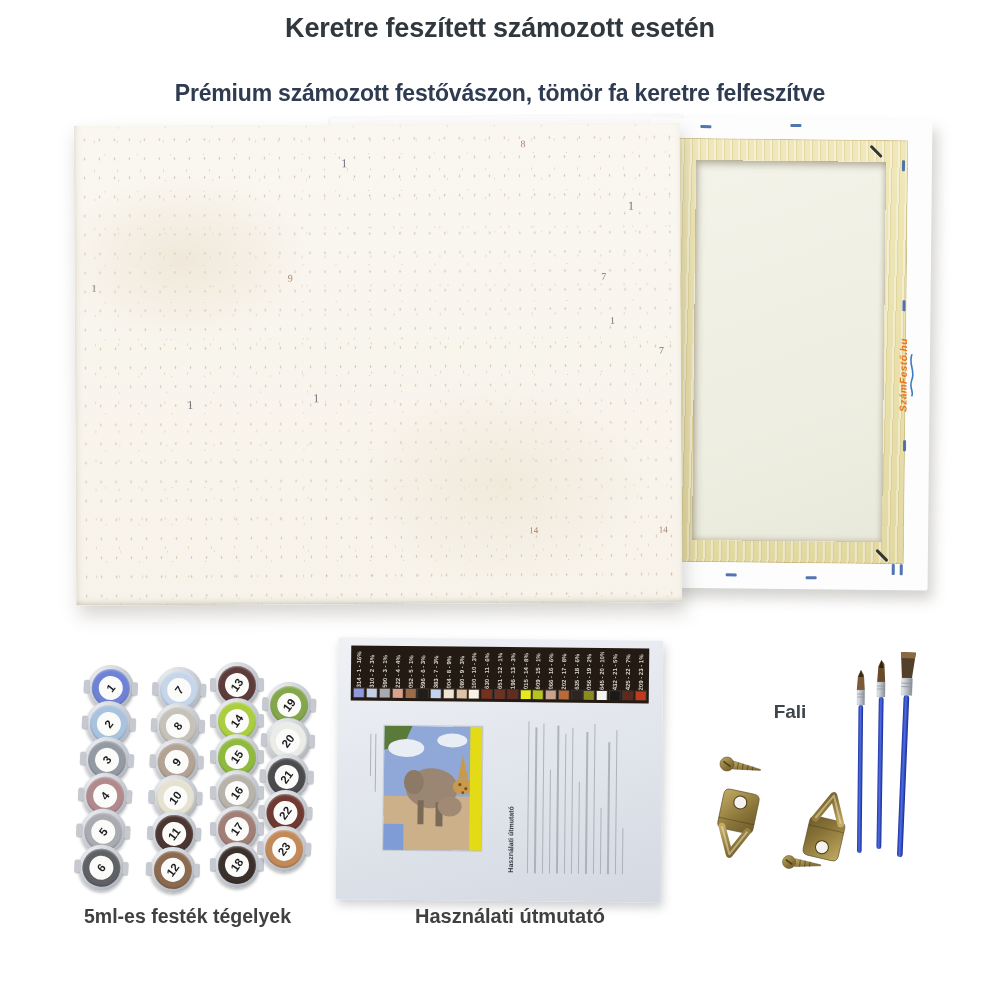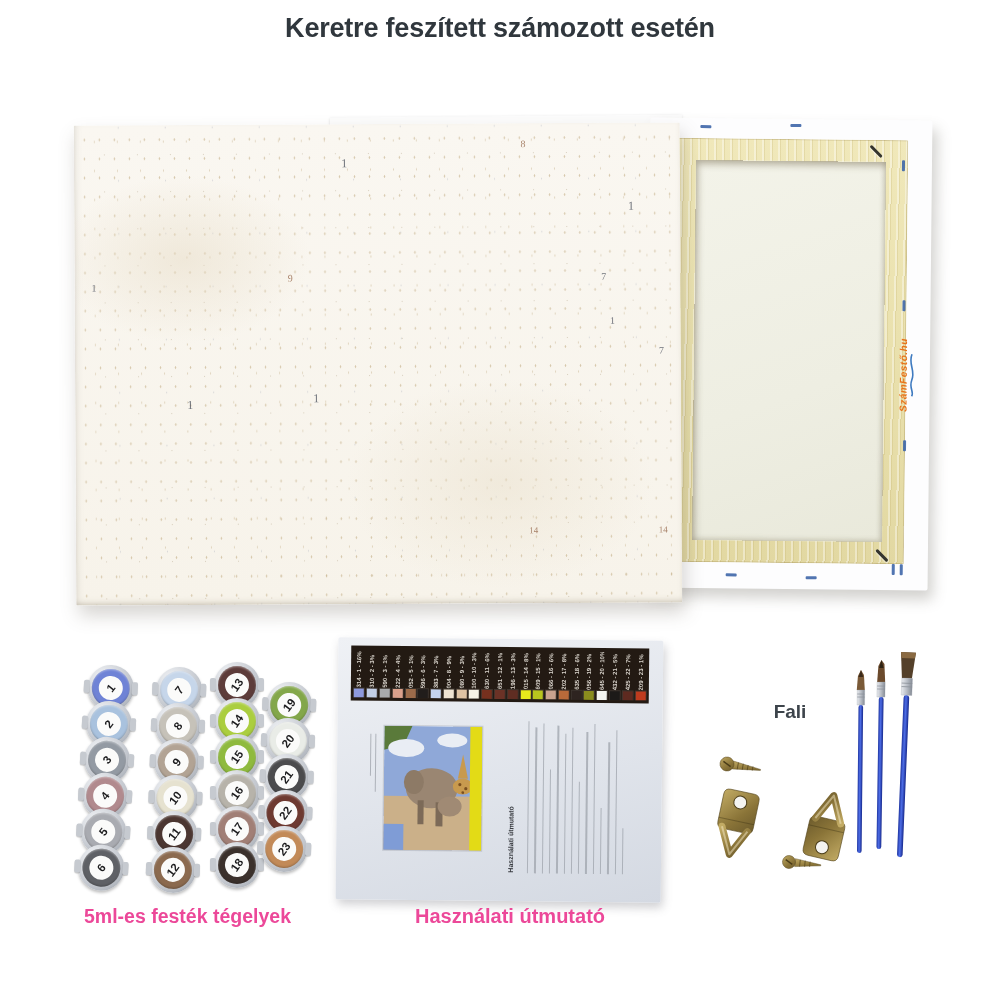--- a/index.html
+++ b/index.html
@@ -67,21 +67,21 @@
        background:#c6cad0;border-radius:2px;box-shadow:0 1px 1px rgba(0,0,0,.2);}
   .pot::before{left:-4px;}
   .pot::after{right:-4px;}
   .pot-lid{position:absolute;inset:4px;border-radius:50%;display:block;
        box-shadow:inset 0 1px 2px rgba(255,255,255,.4), inset 0 -1px 2px rgba(0,0,0,.25);}
   .pot-num{position:absolute;inset:11px;background:#fbfbfa;border-radius:50%;display:flex;
        align-items:center;justify-content:center;font:700 11.5px "Liberation Sans",sans-serif;
        color:#1c1c1e;transform:rotate(-55deg);}
 
   
-  .caption{position:absolute;text-align:center;font:700 20px/1.45 "Liberation Sans",sans-serif;color:#ec4899;}
+  .caption{position:absolute;text-align:center;font:700 20px/1.45 "Liberation Sans",sans-serif;color:#404040;}
   .cap-paints{left:55px;top:902px;width:265px;font-size:19.5px;}
   .cap-manual{left:375px;top:902px;width:270px;}
   .hangers-label{position:absolute;left:715px;top:698px;width:150px;text-align:center;}
   .hangers-label span{display:block;font:700 19px/1.5 "Liberation Sans",sans-serif;color:#3d444b;}
   .brushes-label{position:absolute;left:828px;top:886px;width:155px;text-align:center;}
   .brushes-label span{display:block;font:700 20.5px/1.4 "Liberation Sans",sans-serif;color:#3d444b;}
 
   
   .sheet{position:absolute;left:337px;top:639px;width:325px;height:262px;transform:rotate(0.6deg);
          background:linear-gradient(165deg,#eff1f5,#e0e4eb 55%,#d4d9e2);
@@ -106,20 +106,21 @@
   
   .hangers{position:absolute;left:703px;top:742px;}
   .brushes{position:absolute;left:845px;top:650px;}
 </style>
 </head>
 <body>
 
 <div class="stage">
 
   <h1 class="title">Keretre feszített számozott esetén</h1>
+  <h2 class="subtitle">Prémium számozott festővászon, tömör fa keretre felfeszítve</h2>
 
   <div class="photo">
     <div class="sliver"></div>
 
     <div class="stretched">
       <div class="wood"></div>
       <div class="recess"></div>
       <div class="staple st-h" style="left:50px;top:7px"></div>
       <div class="staple st-h" style="left:140px;top:5px"></div>
       <div class="staple st-v" style="left:252px;top:40px"></div>

